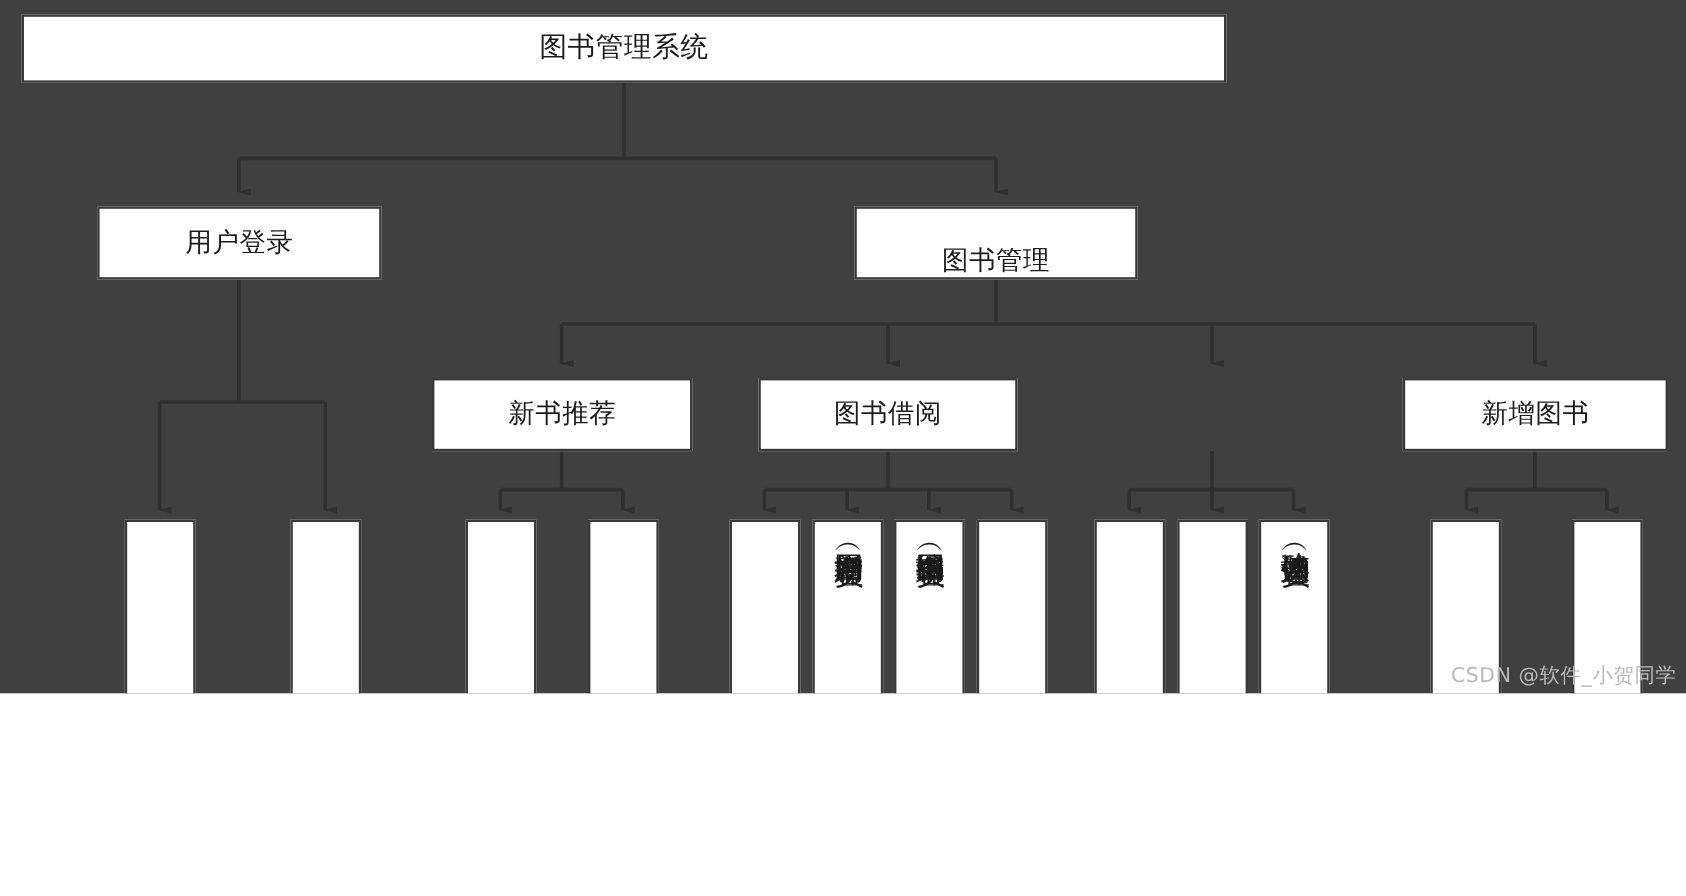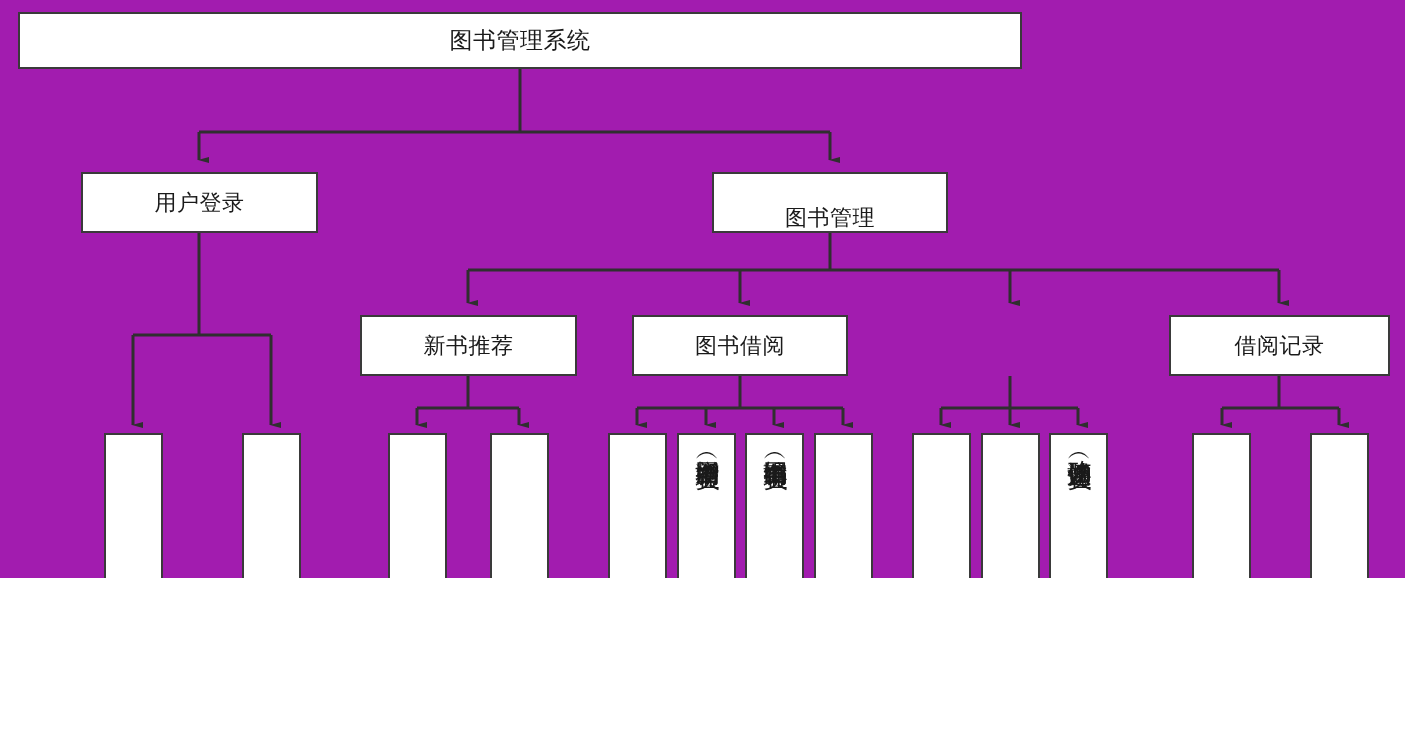--- a/index.html
+++ b/index.html
@@ -7,21 +7,21 @@
     padding: 0;
     background: #ffffff;
   }
   body {
     font-family: "DejaVu Sans", "Liberation Sans", sans-serif;
   }
   #canvas {
     position: relative;
     width: 1405px;
     height: 578px;
-    background: #a21caf;
+    background: #404040;
     overflow: hidden;
   }
   #wires {
     position: absolute;
     left: 0;
     top: 0;
     width: 1405px;
     height: 747px;
     pointer-events: none;
   }
@@ -143,21 +143,21 @@
     <span class="label">图书管理</span>
   </div>
 
   <div class="node h" style="left:360px;top:315px;width:217px;height:61px;">
     <span class="label">新书推荐</span>
   </div>
   <div class="node h" style="left:632px;top:315px;width:216px;height:61px;">
     <span class="label">图书借阅</span>
   </div>
   <div class="node h" style="left:1169px;top:315px;width:221px;height:61px;">
-    <span class="label">借阅记录</span>
+    <span class="label">新增图书</span>
   </div>
 
   <div class="node v mid" style="left:104px;top:433px;width:59px;height:300px;">
     <span class="label">用户登录</span>
   </div>
   <div class="node v mid" style="left:242px;top:433px;width:59px;height:300px;">
     <span class="label">注销登录</span>
   </div>
 
   <div class="node v mid" style="left:388px;top:433px;width:59px;height:300px;">
@@ -190,14 +190,15 @@
     <span class="label">确认归还（管理员）</span>
   </div>
 
   <div class="node v mid" style="left:1192px;top:433px;width:59px;height:300px;">
     <span class="label">新增借阅记录</span>
   </div>
   <div class="node v mid" style="left:1310px;top:433px;width:59px;height:300px;">
     <span class="label">查询借阅记录</span>
   </div>
 
+  <div class="watermark">CSDN @软件_小贺同学</div>
 
 </div>
 
 </body></html>

